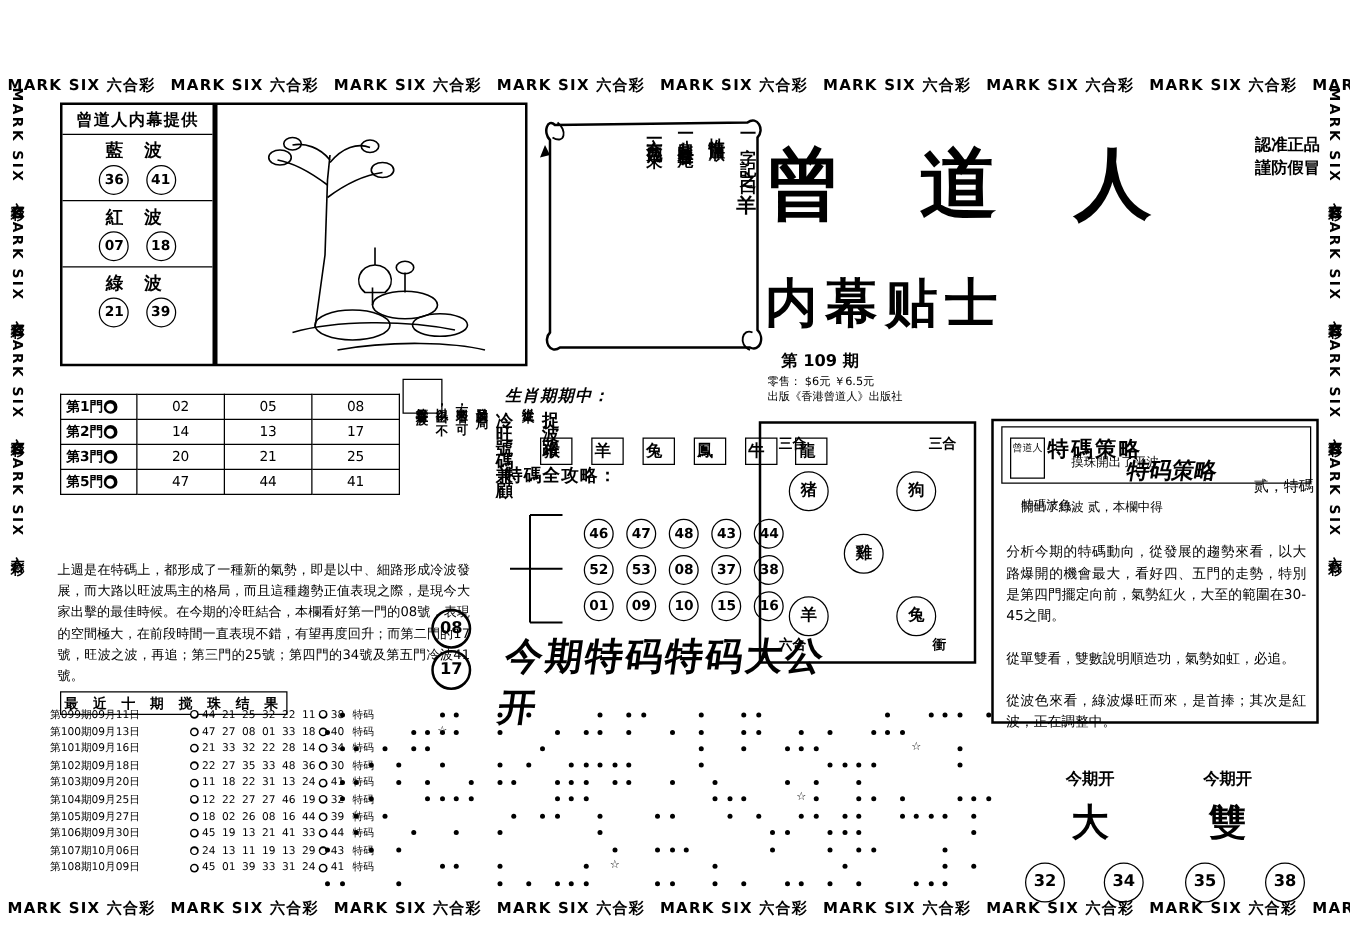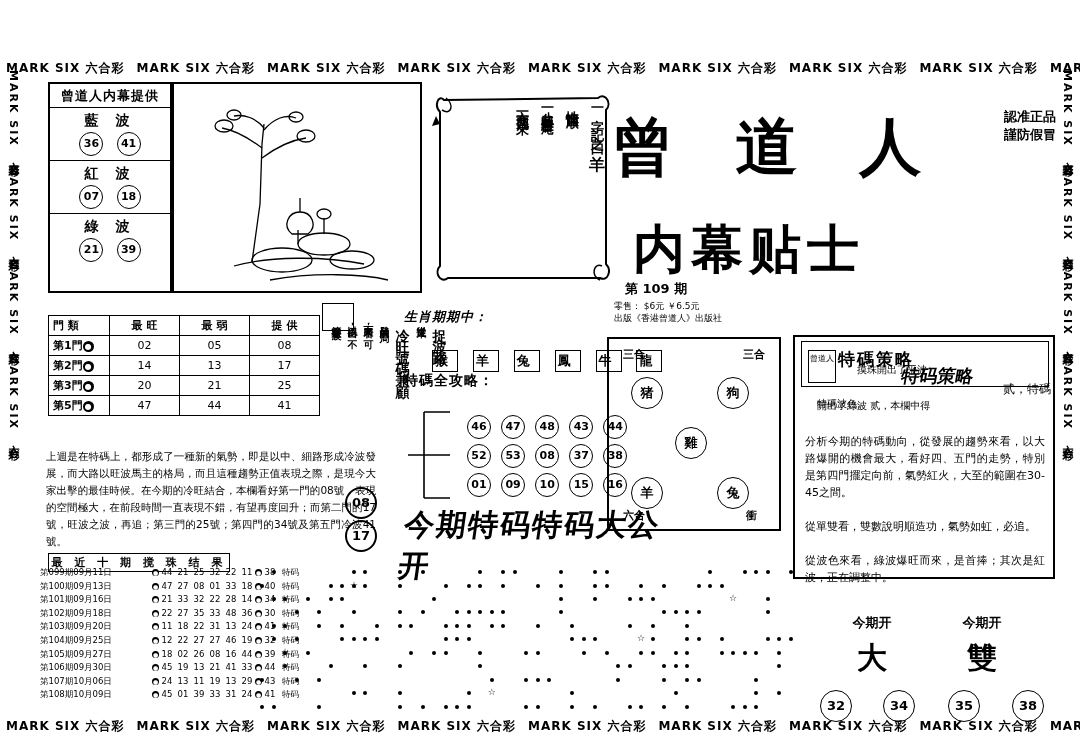--- a/index.html
+++ b/index.html
@@ -77,24 +77,23 @@
 
   
   .brand1{
     position:absolute;left:612px;top:105px;width:430px;height:90px;
     font-size:62px;font-weight:bold;letter-spacing:20px;
     font-family:"DejaVu Serif","Liberation Serif",serif;
     white-space:nowrap;
   }
   .brand2{
     position:absolute;left:612px;top:215px;width:430px;height:80px;
-    font-size:52px;font-weight:bold;letter-spacing:6px;
+    font-size:42px;font-weight:bold;letter-spacing:6px;
     font-family:Liberation Mono, monospace;
     white-space:nowrap;
-    margin-left:21px;
   }
   .approve{
     position:absolute;right:24px;top:108px;text-align:right;
     font-size:13px;font-weight:bold;line-height:18px;
   }
   .issue{position:absolute;left:625px;top:280px;font-size:13px;font-weight:bold;}
   .pubinfo{position:absolute;left:614px;top:300px;font-size:9px;line-height:12px;}
 
   
   .gates{
@@ -313,26 +312,20 @@
     <div>謹防假冒</div>
   </div>
   <div class="issue">第 109 期</div>
   <div class="pubinfo">
     <div>零售： $6元   ￥6.5元</div>
     <div>出版《香港曾道人》出版社</div>
   </div>
 
   <table class="gates">
     <tbody>
-        <tr>
-      <th class="g1">門  類</th>
-      <th>最 旺</th>
-      <th>最 弱</th>
-      <th>提  供</th>
-    </tr>
     <tr>
       <td class="g1"><span>第1門</span><span class="mini">●</span></td>
       <td>02</td>
       <td>05</td>
       <td>08</td>
     </tr>
     <tr>
       <td class="g1"><span>第2門</span><span class="mini">●</span></td>
       <td>14</td>
       <td>13</td>

